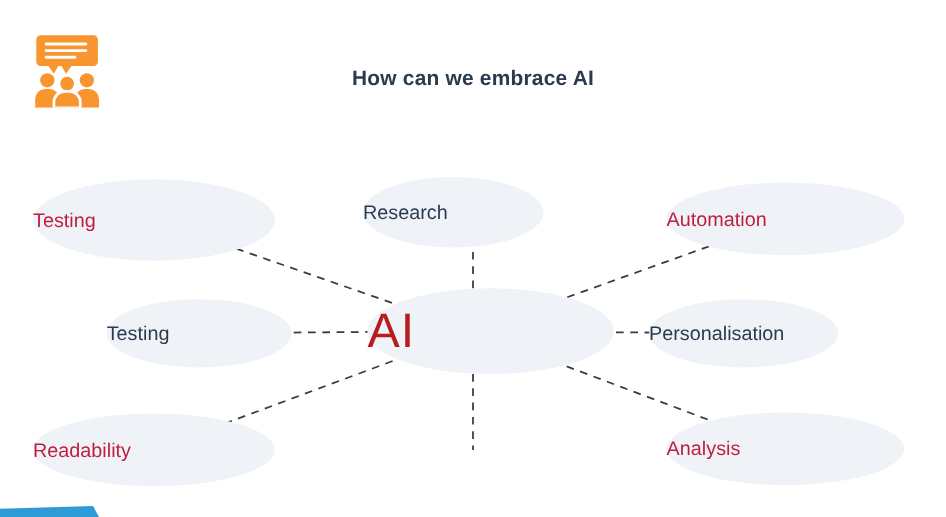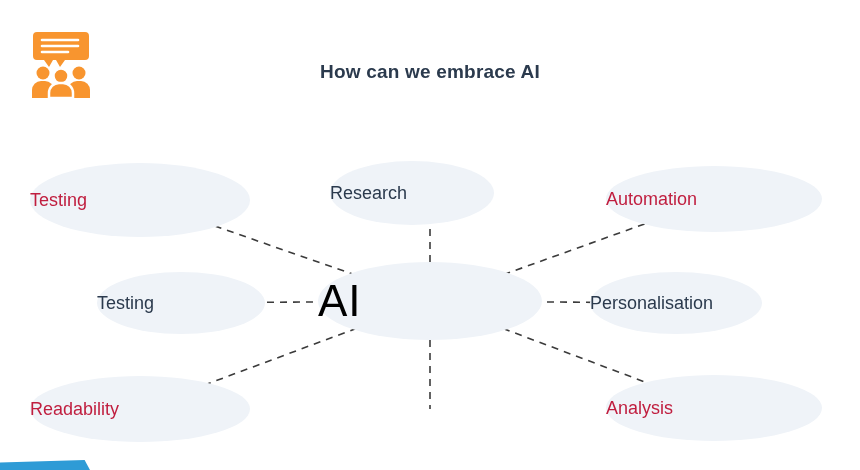--- a/index.html
+++ b/index.html
@@ -29,22 +29,22 @@
     background:#eff3f8;border-radius:50%;
     display:flex;align-items:center;justify-content:flex-start;
     font-weight:normal;font-size:18px;color:#2b3a4d;
   }
   .node.red{color:#c01e3f;}
   .node.navy{color:#2b3a4d;}
   .node-testing        {left:30px;  top:163px; width:220px; height:74px;}
   .node-research       {left:330px; top:161px; width:164px; height:64px;}
   .node-automation     {left:606px; top:166px; width:216px; height:66px;}
   .node-analysis       {left:97px;  top:272px; width:168px; height:62px;}
-  .node-ai             {left:318px; top:262px; width:224px; height:78px;
-                        font-size:44px;color:#000000;letter-spacing:1px;}
+  .node-ai             {left:334px; top:262px; width:224px; height:78px;
+                        font-size:44px;color:#b91c1c;letter-spacing:1px;}
   .node-personalisation{left:590px; top:272px; width:172px; height:62px;}
   .node-readability    {left:30px;  top:376px; width:220px; height:66px;}
   .node-ux             {left:349px; top:378px; width:162px; height:62px;}
   .node-prompts        {left:606px; top:375px; width:216px; height:66px;}
 
   
   .ribbon{
     position:absolute;left:0;bottom:0;width:90px;height:10px;z-index:3;
     background:#2e9bd6;
     clip-path:polygon(0 25%, 94% 0, 100% 100%, 0 100%);

